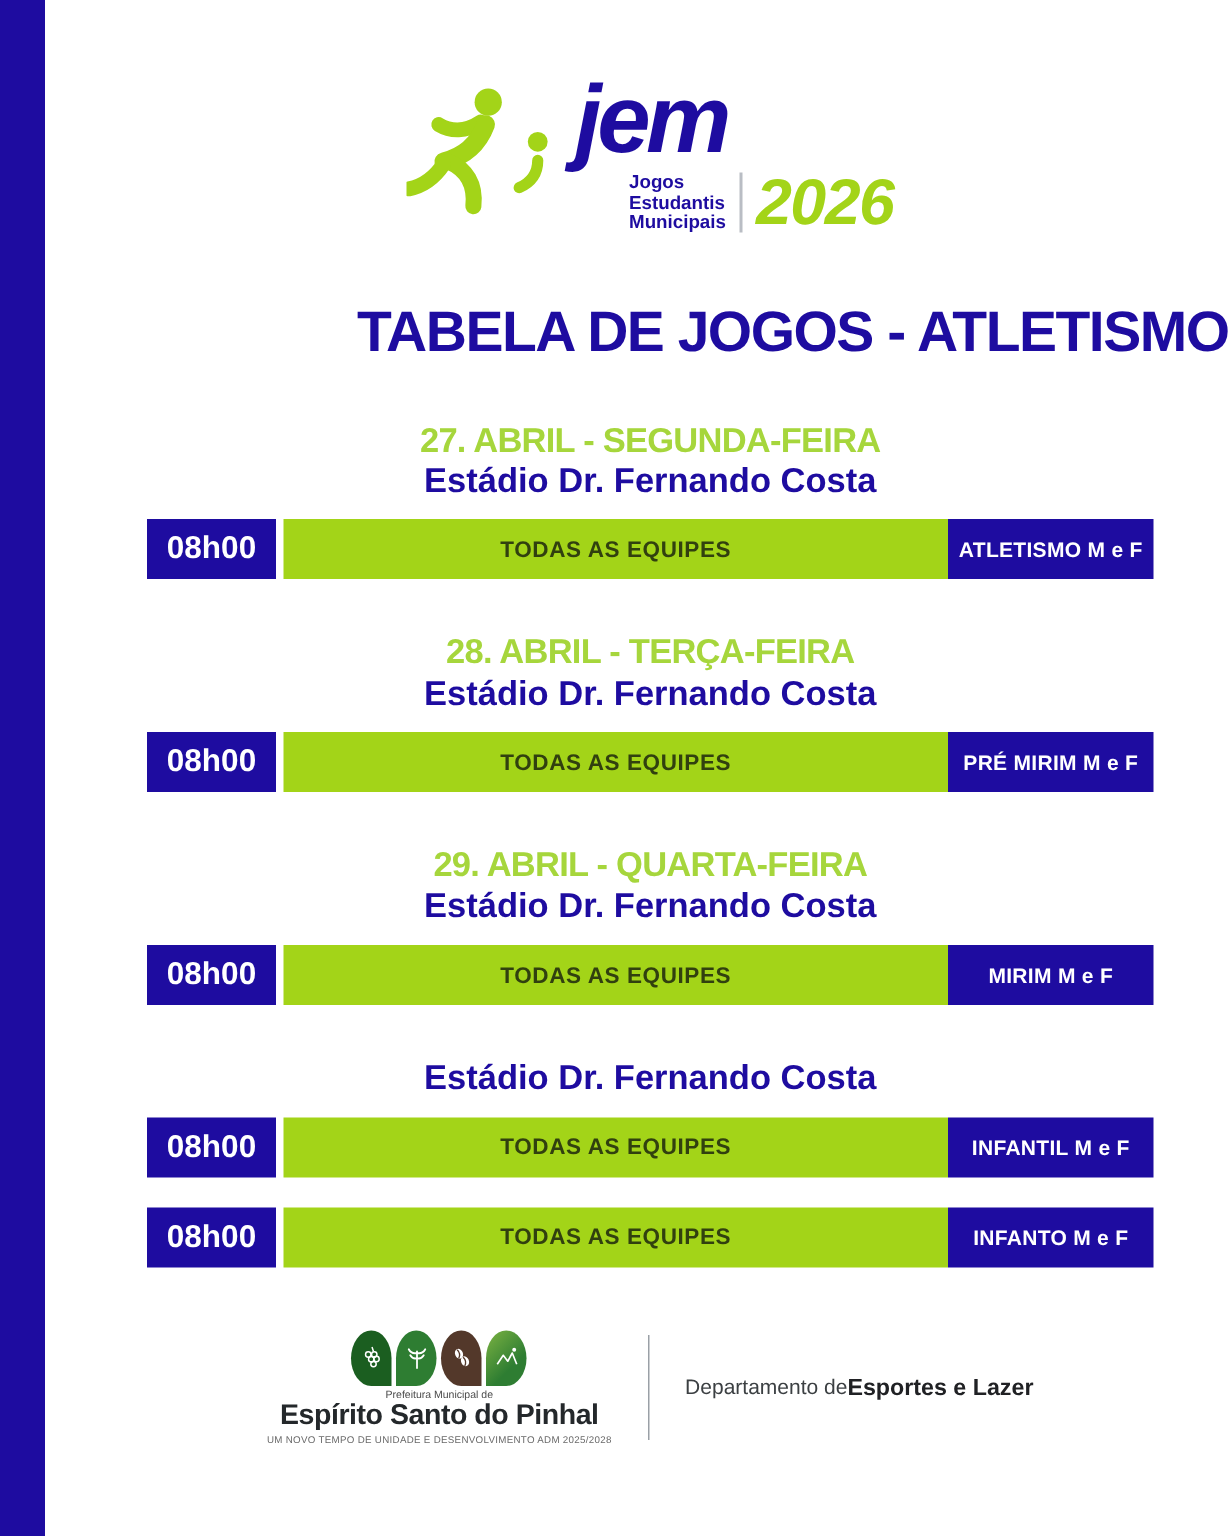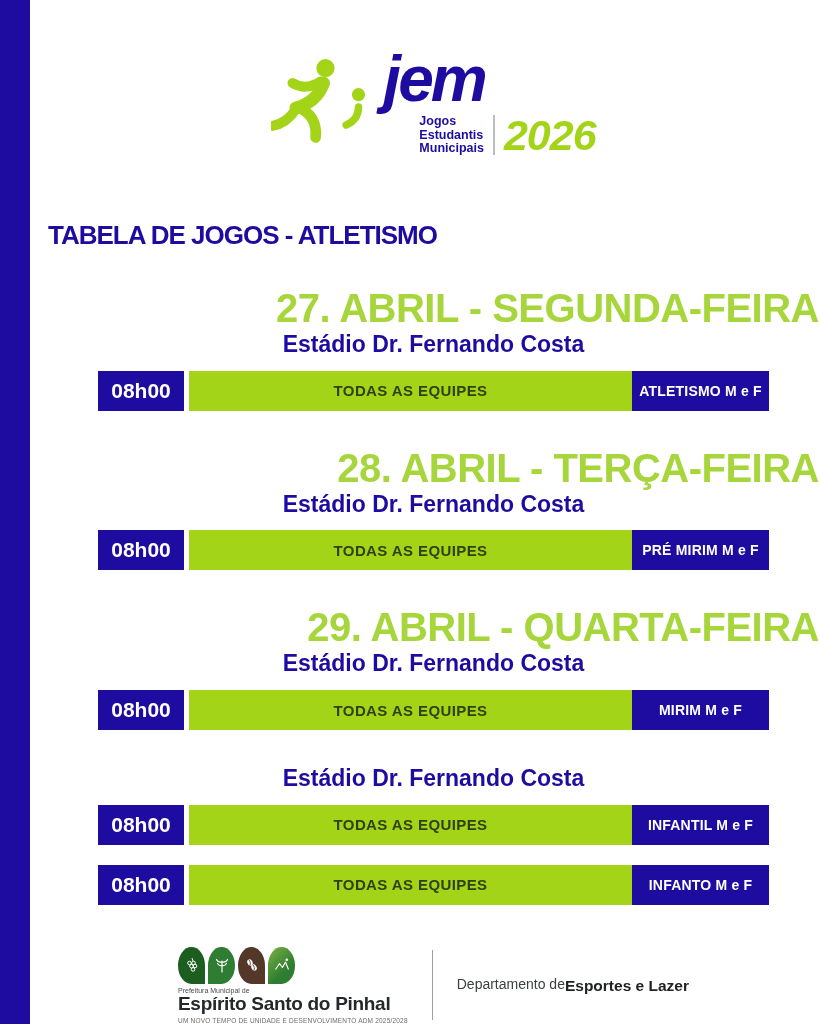--- a/index.html
+++ b/index.html
@@ -24,46 +24,46 @@
     font-size:64px;font-weight:bold;font-style:italic;color:var(--navy);
     line-height:0.92;letter-spacing:-3px;
   }
   .logo-sub{display:flex;align-items:center;gap:9px;margin-left:36px;margin-top:5px;}
   .logo-lines{color:var(--navy);font-weight:bold;font-size:12.5px;line-height:1.1;}
   .logo-divider{width:2px;height:40px;background:#b9bdc4;}
   .logo-year{color:var(--green);font-size:43px;font-weight:bold;font-style:italic;letter-spacing:-1px;line-height:1;}
 
   
   .page-title{
-    margin:64px 0 0;text-align:left;font-size:26px;font-weight:bold;
+    margin:44px 0 0;text-align:right;font-size:38px;font-weight:bold;
     color:var(--navy);letter-spacing:-1px;line-height:1.15;
   }
 
   
   .section{margin-top:36px;}
-  .date{margin:0;text-align:right;font-size:40px;font-weight:bold;color:var(--green_heading);letter-spacing:-0.5px;line-height:1.05;}
+  .date{margin:0;text-align:center;font-size:23px;font-weight:bold;color:var(--green_heading);letter-spacing:-0.5px;line-height:1.05;}
   .venue{margin:3px 0 0;text-align:center;font-size:23px;font-weight:bold;color:var(--navy);line-height:1.12;}
   .rows{margin-top:13px;display:flex;flex-direction:column;gap:20px;}
   .row{width:671px;margin:0 auto;height:40px;display:flex;}
   .time{
     width:86px;background:var(--navy);color:#ffffff;font-weight:bold;font-size:21px;
     display:flex;align-items:center;justify-content:center;margin-right:5px;
   }
   .teams{
     flex:1;background:var(--green);color:var(--teams_text);font-weight:bold;font-size:15px;
     letter-spacing:0.4px;display:flex;align-items:center;justify-content:center;
   }
   .cat{
     width:137px;background:var(--navy);color:#ffffff;font-weight:bold;font-size:14px;
     letter-spacing:0.2px;display:flex;align-items:center;justify-content:center;
   }
 
   
   .footer{margin-top:42px;display:flex;justify-content:center;align-items:center;gap:24px;}
-  .city{display:flex;flex-direction:column;}
+  .city{display:flex;flex-direction:column;align-items:center;}
   .leaves{display:flex;gap:3px;align-items:flex-end;}
   .leaf{width:27px;height:37px;display:flex;align-items:center;justify-content:center;}
   .leaf1{background:#1b5e20;border-radius:55% 55% 0 55%;}
   .leaf2{background:#2e7d32;border-radius:55% 55% 55% 0;}
   .leaf3{background:#53382a;border-radius:55% 55% 0 55%;}
   .leaf4{background:linear-gradient(135deg,#7cb342 0%,#2e7d32 65%);border-radius:55% 55% 55% 0;}
   .pretitle{margin-top:3px;font-size:7px;color:#4a4a4a;}
   .city-name{font-size:19px;font-weight:bold;color:#24282b;letter-spacing:-0.3px;line-height:1.1;}
   .tagline{font-size:6.5px;color:#6a6a6a;letter-spacing:0.2px;margin-top:2px;}
   .footer-divider{width:1px;height:70px;background:#9aa0a6;}

